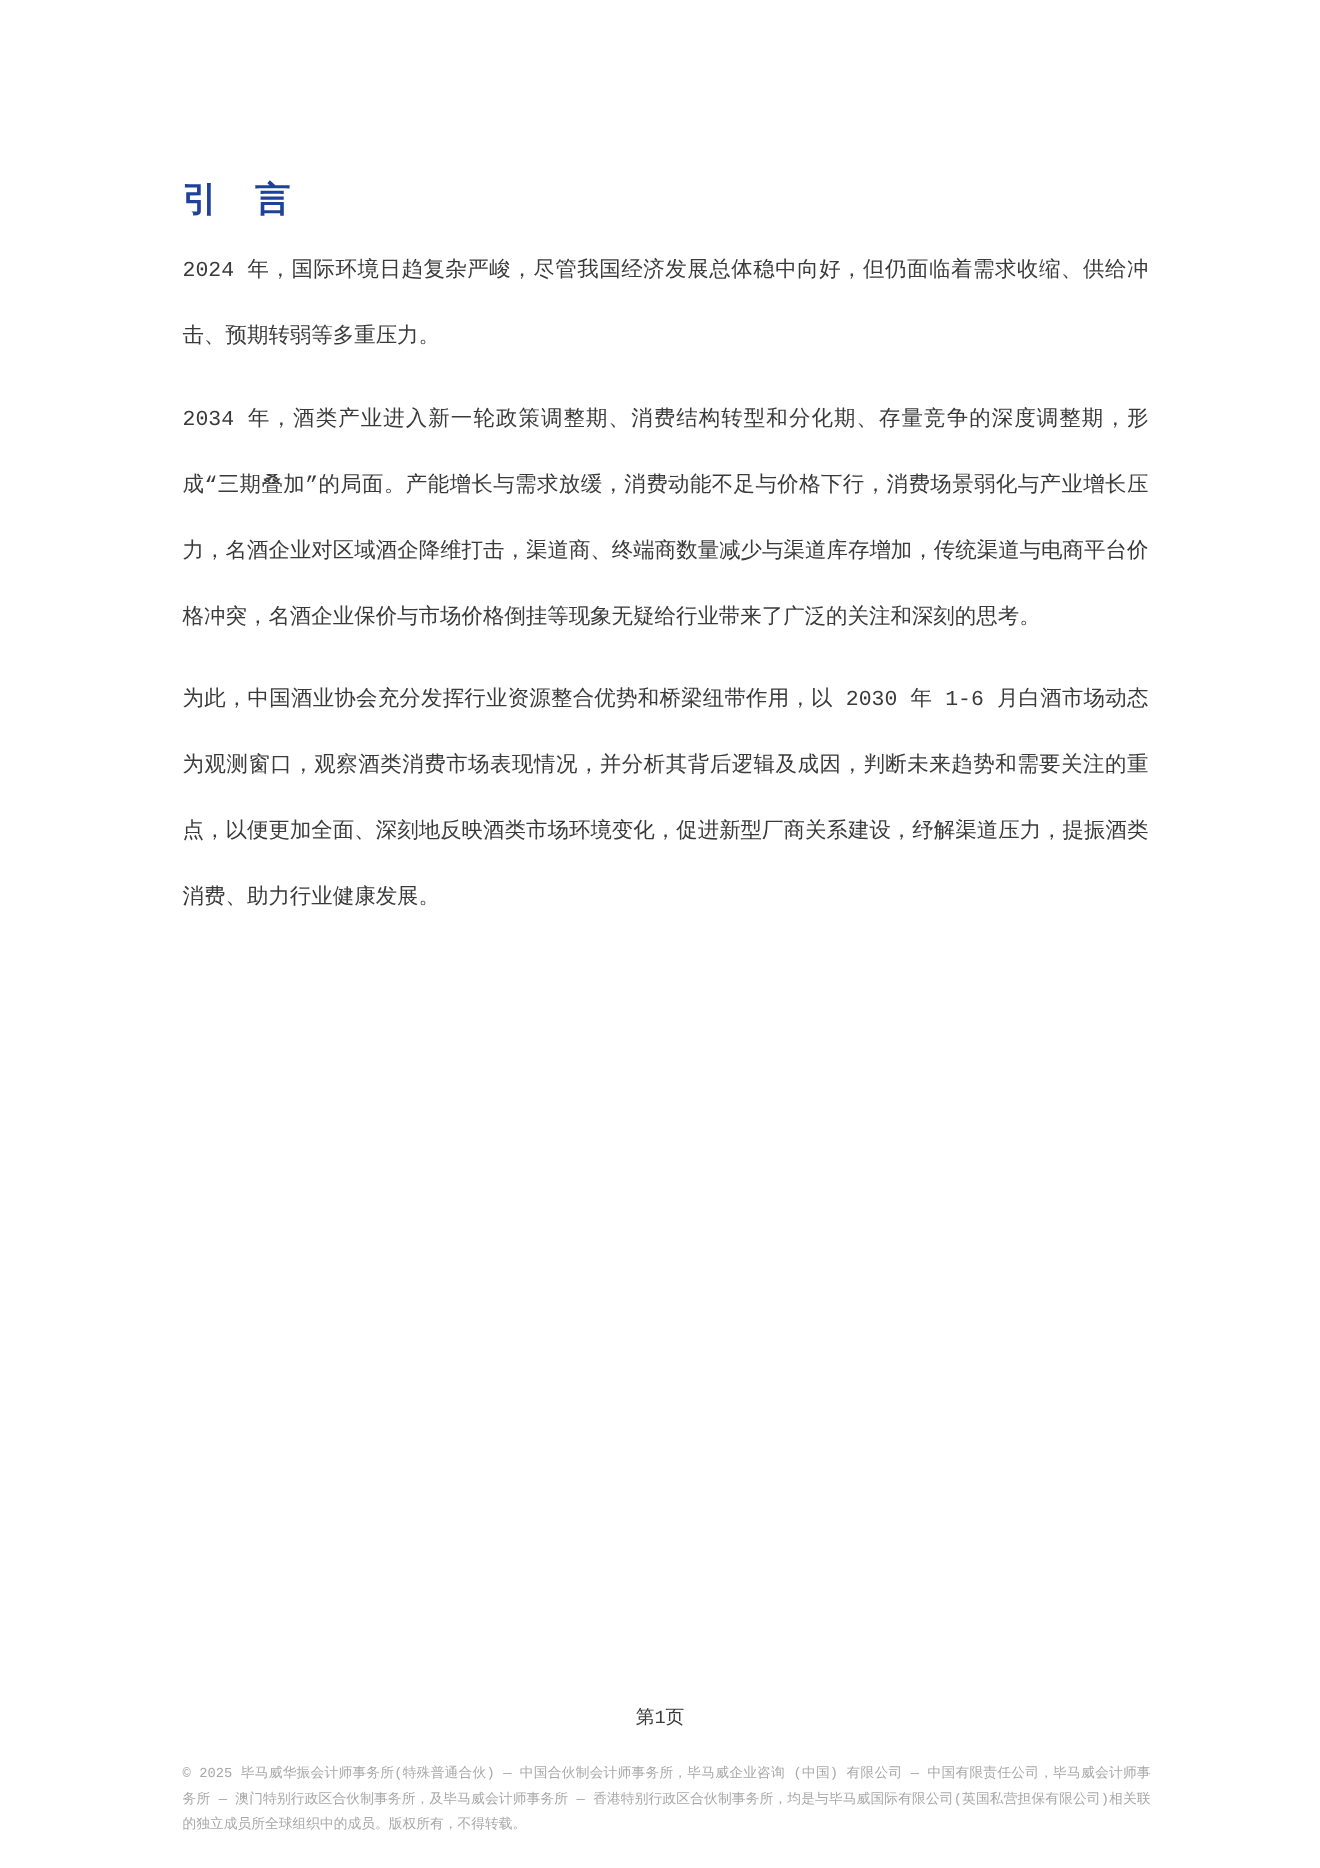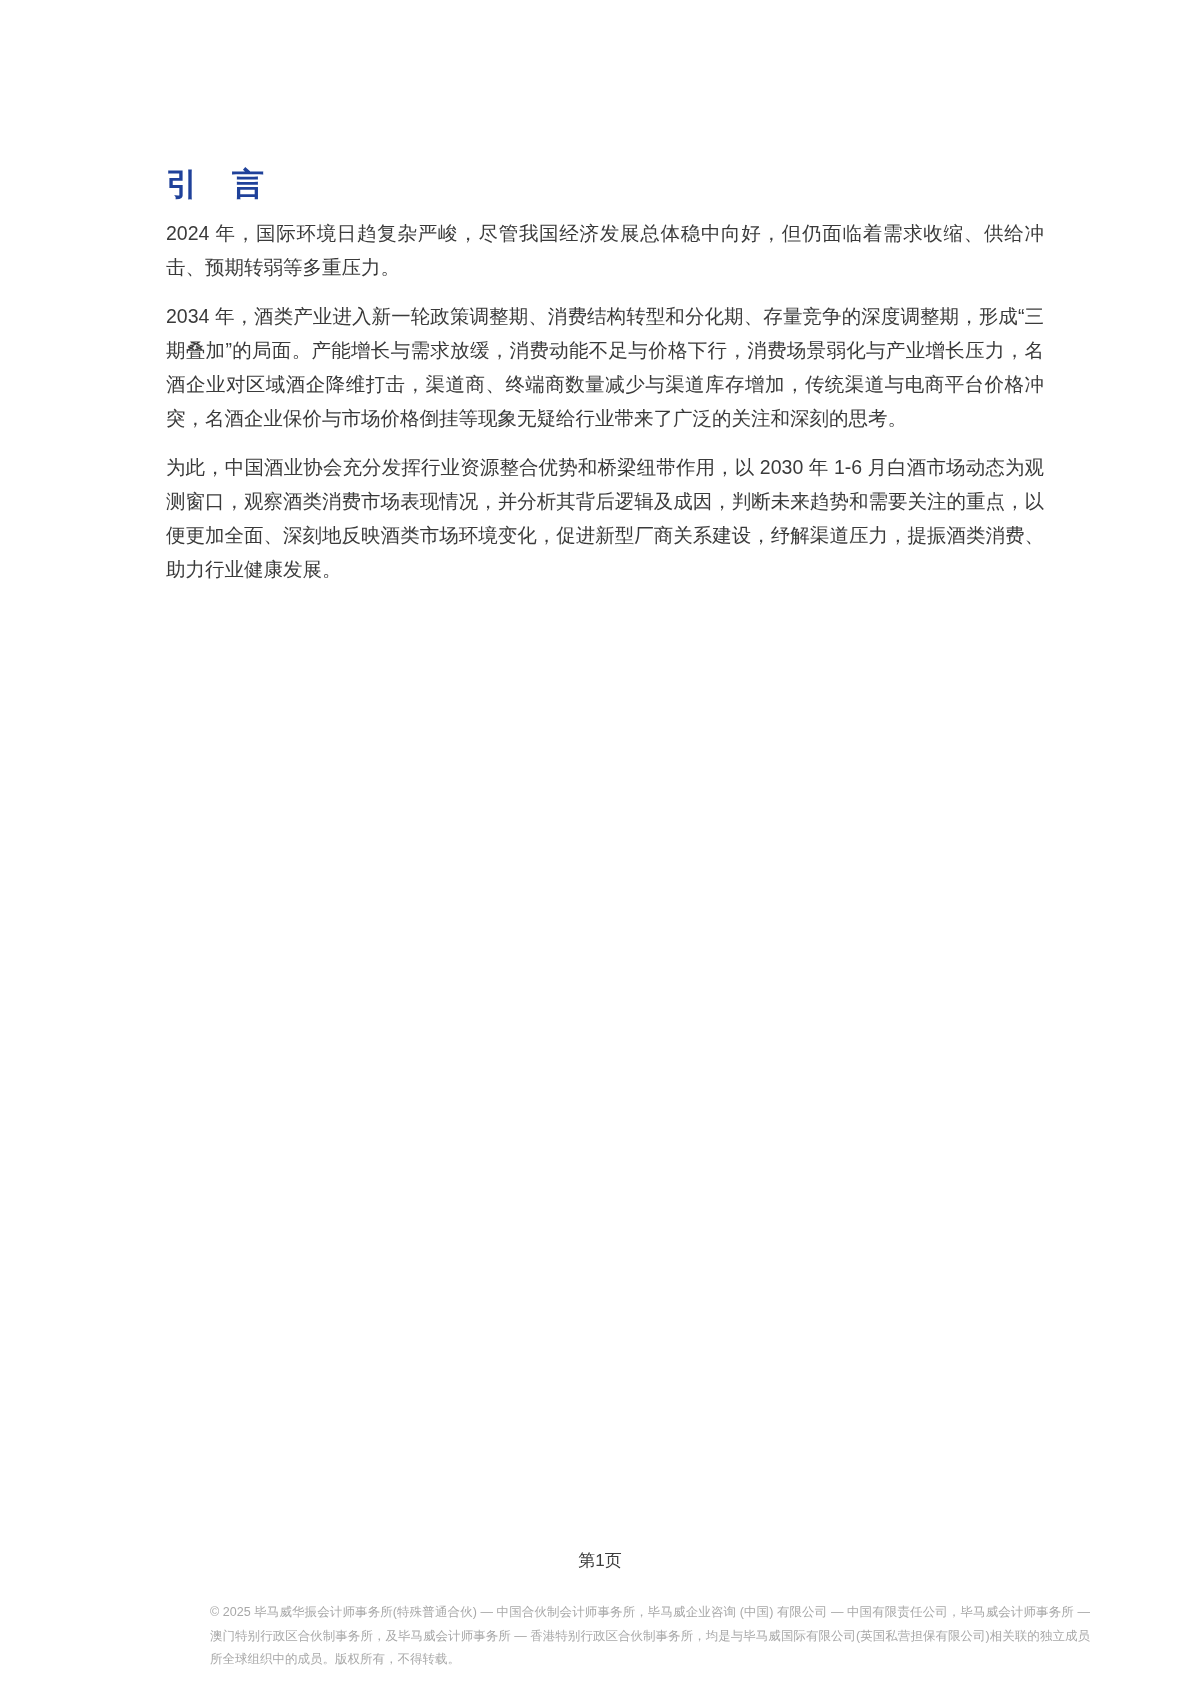--- a/index.html
+++ b/index.html
@@ -13,40 +13,40 @@
     margin: 0;
     padding: 0;
     background: #ffffff;
   }
   .page {
     position: relative;
     width: 1200px;
     height: 1698px;
     background: #ffffff;
     overflow: hidden;
-    font-family: Liberation Sans, sans-serif;
+    font-family: Liberation Mono, monospace;
   }
   .content {
     position: absolute;
     left: 166px;
     top: 166px;
     width: 878px;
   }
   .doc-title {
     margin: 0 0 14px 0;
     font-size: 32px;
     line-height: 36px;
     font-weight: bold;
     color: var(--title-blue, #1F419A);
     letter-spacing: 1px;
   }
   .para {
     margin: 0 0 15px 0;
     font-size: 19.5px;
-    line-height: 34px;
+    line-height: 60px;
     color: var(--body-text, #3A3A3A);
     text-align: justify;
     text-justify: inter-ideograph;
     word-break: break-all;
   }
   .page-number {
     position: absolute;
     top: 1549px;
     left: 0;
     width: 100%;
@@ -58,21 +58,20 @@
     position: absolute;
     left: 166px;
     top: 1601px;
     width: 880px;
     font-size: 12.5px;
     line-height: 23.5px;
     color: var(--footer-gray, #A8A8A8);
     text-align: justify;
     text-justify: inter-ideograph;
     word-break: break-all;
-    margin-left: 44px;
   }
 </style>
 </head>
 <body>
 
 <div class="page">
   <main class="content">
     <h1 class="doc-title">引　言</h1>
     <p class="para">2024 年，国际环境日趋复杂严峻，尽管我国经济发展总体稳中向好，但仍面临着需求收缩、供给冲击、预期转弱等多重压力。</p>
     <p class="para">2034 年，酒类产业进入新一轮政策调整期、消费结构转型和分化期、存量竞争的深度调整期，形成“三期叠加”的局面。产能增长与需求放缓，消费动能不足与价格下行，消费场景弱化与产业增长压力，名酒企业对区域酒企降维打击，渠道商、终端商数量减少与渠道库存增加，传统渠道与电商平台价格冲突，名酒企业保价与市场价格倒挂等现象无疑给行业带来了广泛的关注和深刻的思考。</p>

